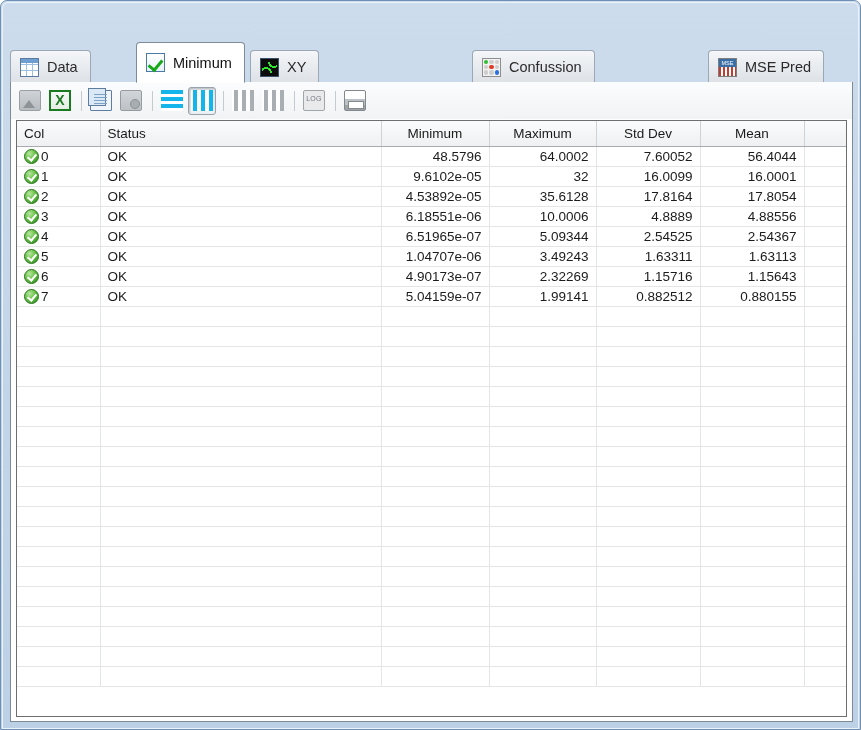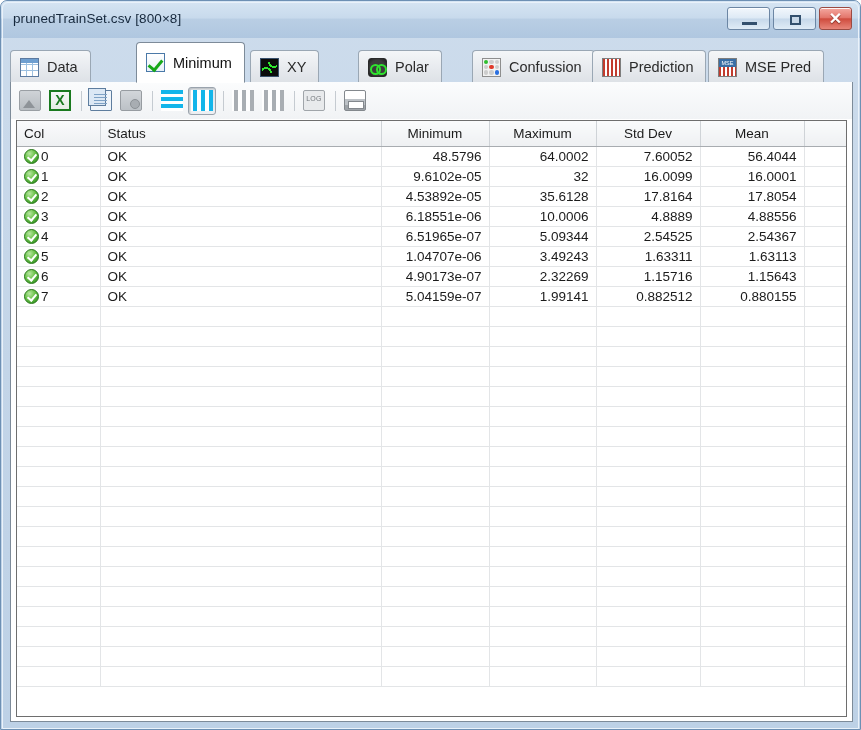--- a/index.html
+++ b/index.html
@@ -348,76 +348,55 @@
   col.c-max    { width: 107px; }
   col.c-std    { width: 104px; }
   col.c-mean   { width: 104px; }
   col.c-pad    { width: 42px; }
 </style>
 </head>
 <body>
 
 <div id="window">
 
-  <div id="titlebar">
-    <div id="title-text">prunedTrainSet.csv [800×8]</div>
-
-    <div class="winbtn" id="btn-min">
-      <span class="min-glyph"></span>
-    </div>
-    <div class="winbtn" id="btn-max">
-      <span class="max-glyph"></span>
-    </div>
-    <div class="winbtn" id="btn-close">
-      <span class="close-glyph">✕</span>
-    </div>
-  </div>
 
   <div id="tabstrip">
     <div id="tabstrip-base"></div>
 
     <div class="tab" style="left:0px;">
       <span class="ticon icon-table-grid"></span>
       <span class="tab-label">Data</span>
     </div>
 
     <div class="tab active" style="left:126px;">
       <span class="ticon icon-checkbox"></span>
       <span class="tab-label">Minimum</span>
     </div>
 
     <div class="tab" style="left:240px;">
       <span class="ticon icon-sine"></span>
       <span class="tab-label">XY</span>
     </div>
 
-    <div class="tab" style="left:348px;">
-      <span class="ticon icon-polar"></span>
-      <span class="tab-label">Polar</span>
-    </div>
 
     <div class="tab" style="left:462px;">
       <span class="ticon icon-conf">
         <i class="g"></i>
           <i></i>
           <i></i>
         <i></i>
           <i class="r"></i>
           <i></i>
         <i></i>
           <i></i>
           <i class="b"></i>
       </span>
       <span class="tab-label">Confussion</span>
     </div>
 
-    <div class="tab" style="left:582px;">
-      <span class="ticon icon-pred"></span>
-      <span class="tab-label">Prediction</span>
-    </div>
 
     <div class="tab" style="left:698px;">
       <span class="ticon icon-mse"></span>
       <span class="tab-label">MSE Pred</span>
     </div>
   </div>
 
   <div id="panel">
 
     <div id="toolbar">

